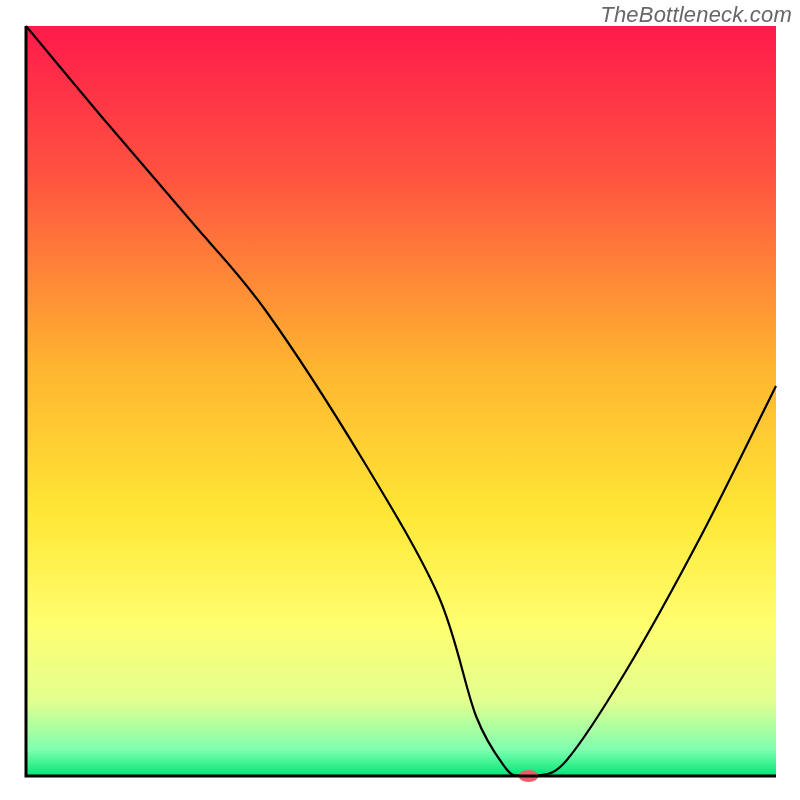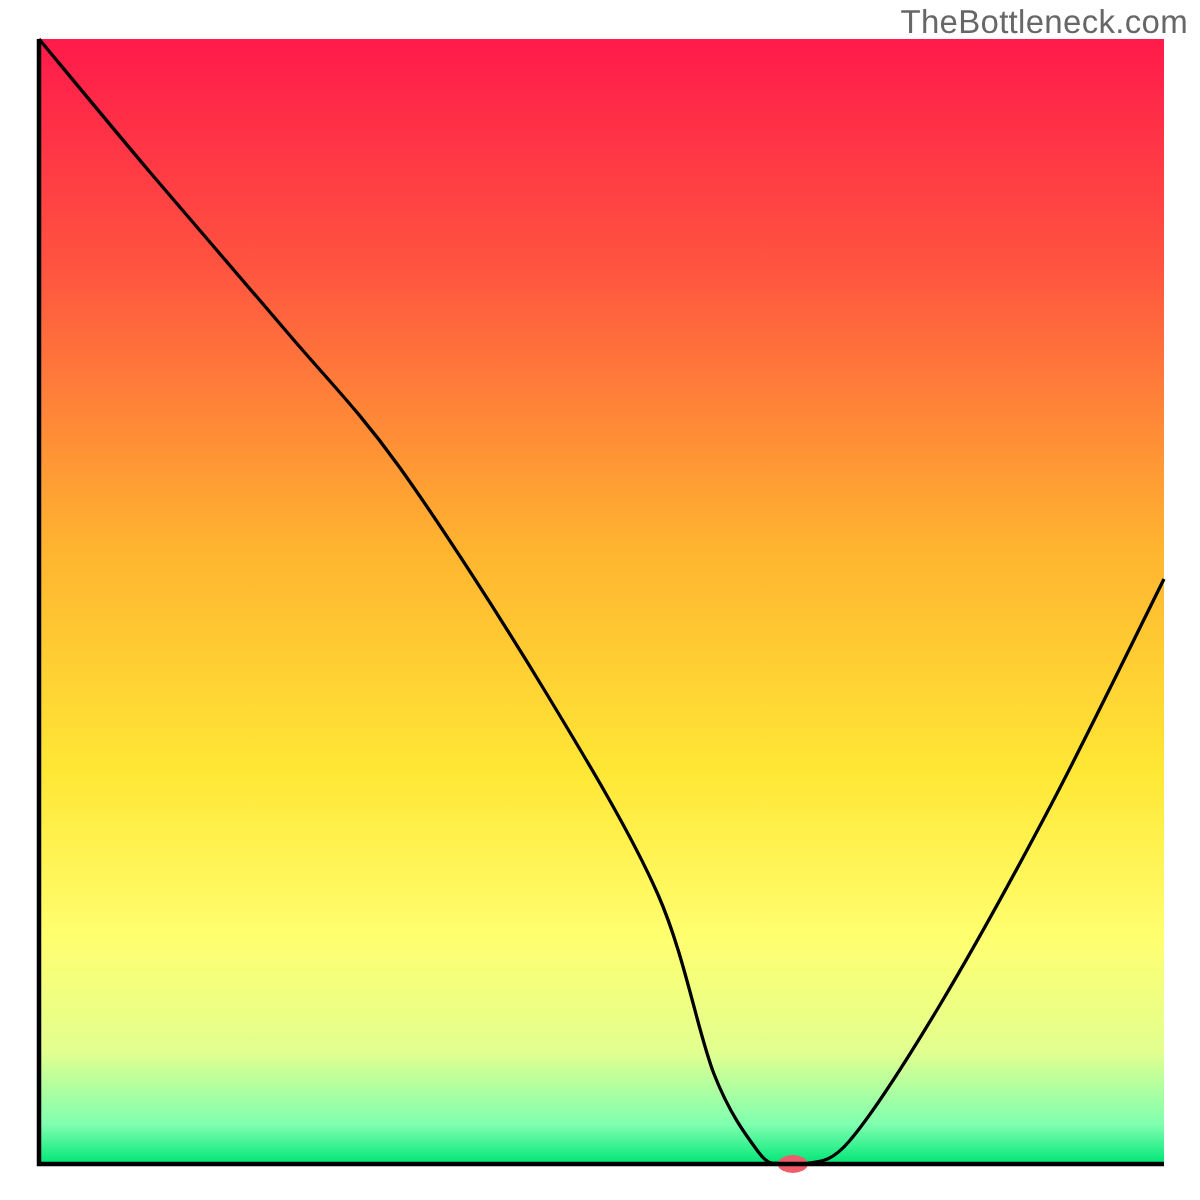--- a/index.html
+++ b/index.html
@@ -7,20 +7,21 @@
     padding: 0;
     width: 800px;
     height: 800px;
     background: #ffffff;
     font-family: Arial, Helvetica, sans-serif;
   }
   .chart-container {
     position: relative;
     width: 800px;
     height: 800px;
+    font-style: italic;
   }
   .watermark {
     position: absolute;
     top: 2px;
     right: 8px;
     font-size: 22px;
     font-weight: 500;
     color: #676767;
     letter-spacing: 0.2px;
     z-index: 10;

